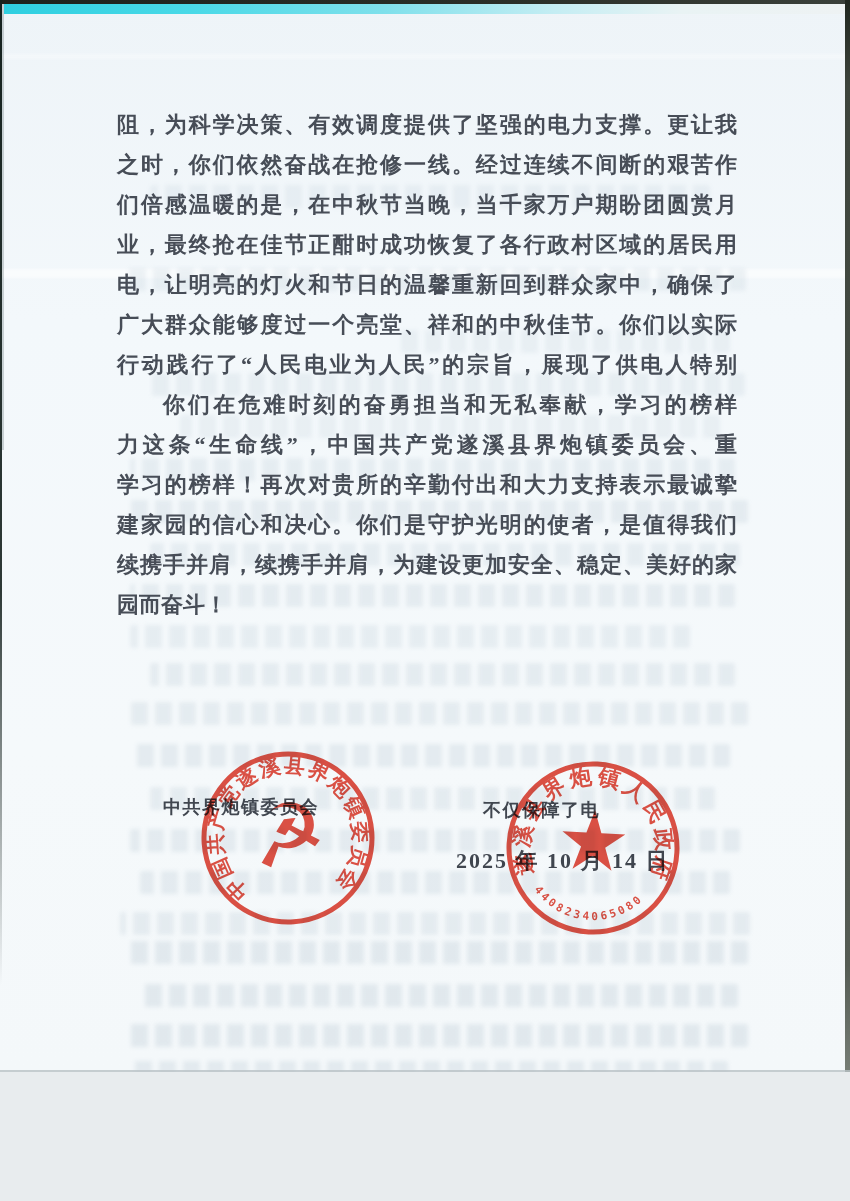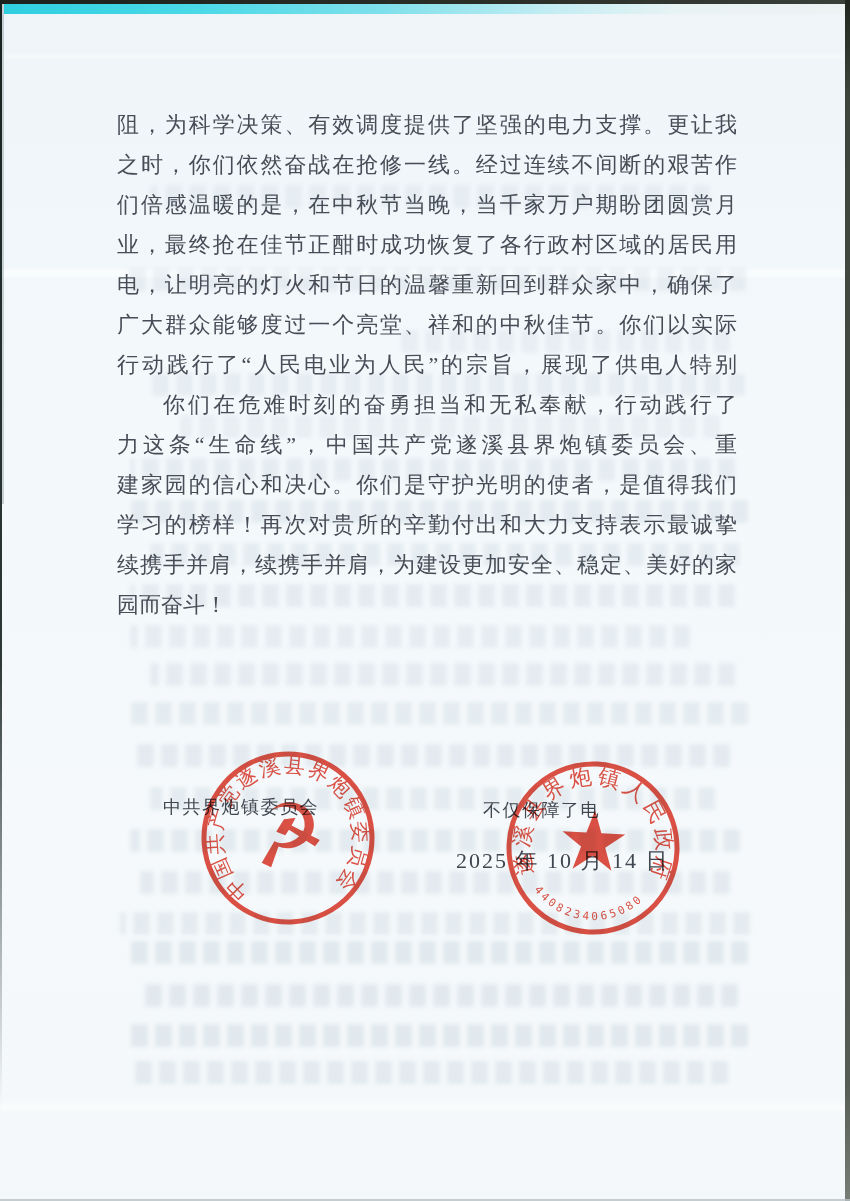--- a/index.html
+++ b/index.html
@@ -3,23 +3,24 @@
 <meta charset="utf-8">
 <style>
   html,body { margin:0; padding:0; }
   body {
     width:850px; height:1201px;
     background:#e8ecee;
     font-family:"Liberation Serif","DejaVu Serif",serif;
     overflow:hidden;
   }
   .page {
-    position:relative; width:850px; height:1201px;
+    position:relative; width:850px; height:1072px;
     background:linear-gradient(180deg,#eef4f8 0%,#f3f8fb 30%,#f5f9fb 70%,#f4f8fa 100%);
     overflow:hidden;
+    font-weight:bold;
   }
   
   .edge-top-dark { position:absolute; top:0; left:0; right:0; height:4px;
     background:linear-gradient(90deg,#1d221c,#2a2f28 60%,#3a403a 100%); z-index:5; }
   .edge-top-cyan { position:absolute; top:3px; left:4px; right:0; height:11px; z-index:4;
     background:linear-gradient(90deg,#2fcfe0 0%,#49d9e7 22%,#7fe0eb 45%,#c4edf3 65%,#e9f3f4 80%,#eef2f3 100%); }
   .edge-left { position:absolute; left:0; top:0; width:2px; height:92%; z-index:5;
     background:linear-gradient(180deg,#15221f,#2e3936 60%,rgba(180,195,195,0)); }
   .edge-left2 { position:absolute; left:2px; top:0; width:2px; height:42%; z-index:4;
     background:rgba(100,115,120,0.30); }
@@ -87,24 +88,24 @@
   <div class="bleed" style="top:1061px;left:128px;width:600px;opacity:.46"></div>
 
   <div class="letter-body">
     <div class="bline">阻，为科学决策、有效调度提供了坚强的电力支撑。更让我</div>
     <div class="bline">之时，你们依然奋战在抢修一线。经过连续不间断的艰苦作</div>
     <div class="bline">们倍感温暖的是，在中秋节当晚，当千家万户期盼团圆赏月</div>
     <div class="bline">业，最终抢在佳节正酣时成功恢复了各行政村区域的居民用</div>
     <div class="bline">电，让明亮的灯火和节日的温馨重新回到群众家中，确保了</div>
     <div class="bline">广大群众能够度过一个亮堂、祥和的中秋佳节。你们以实际</div>
     <div class="bline">行动践行了“人民电业为人民”的宗旨，展现了供电人特别</div>
-    <div class="bline indent">你们在危难时刻的奋勇担当和无私奉献，行动践行了</div>
+    <div class="bline indent">你们在危难时刻的奋勇担当和无私奉献，学习的榜样</div>
     <div class="bline">力这条“生命线”，中国共产党遂溪县界炮镇委员会、重</div>
+    <div class="bline">学习的榜样！再次对贵所的辛勤付出和大力支持表示最诚挚</div>
     <div class="bline">建家园的信心和决心。你们是守护光明的使者，是值得我们</div>
-    <div class="bline">学习的榜样！再次对贵所的辛勤付出和大力支持表示最诚挚</div>
     <div class="bline">续携手并肩，续携手并肩，为建设更加安全、稳定、美好的家</div>
     <div class="bline last">园而奋斗！</div>
   </div>
 
   <div class="sig" style="left:163px;top:795px">中共界炮镇委员会</div>
   <div class="sig" style="left:483px;top:798px">不仅保障了电</div>
   <div class="date" style="left:456px;top:846px">2025 年 10 月 14 日</div>
 
   <svg class="stamp" style="left:193px;top:743px" width="190" height="190" viewBox="0 0 190 190">
     <g transform="rotate(-4 95 95)">

